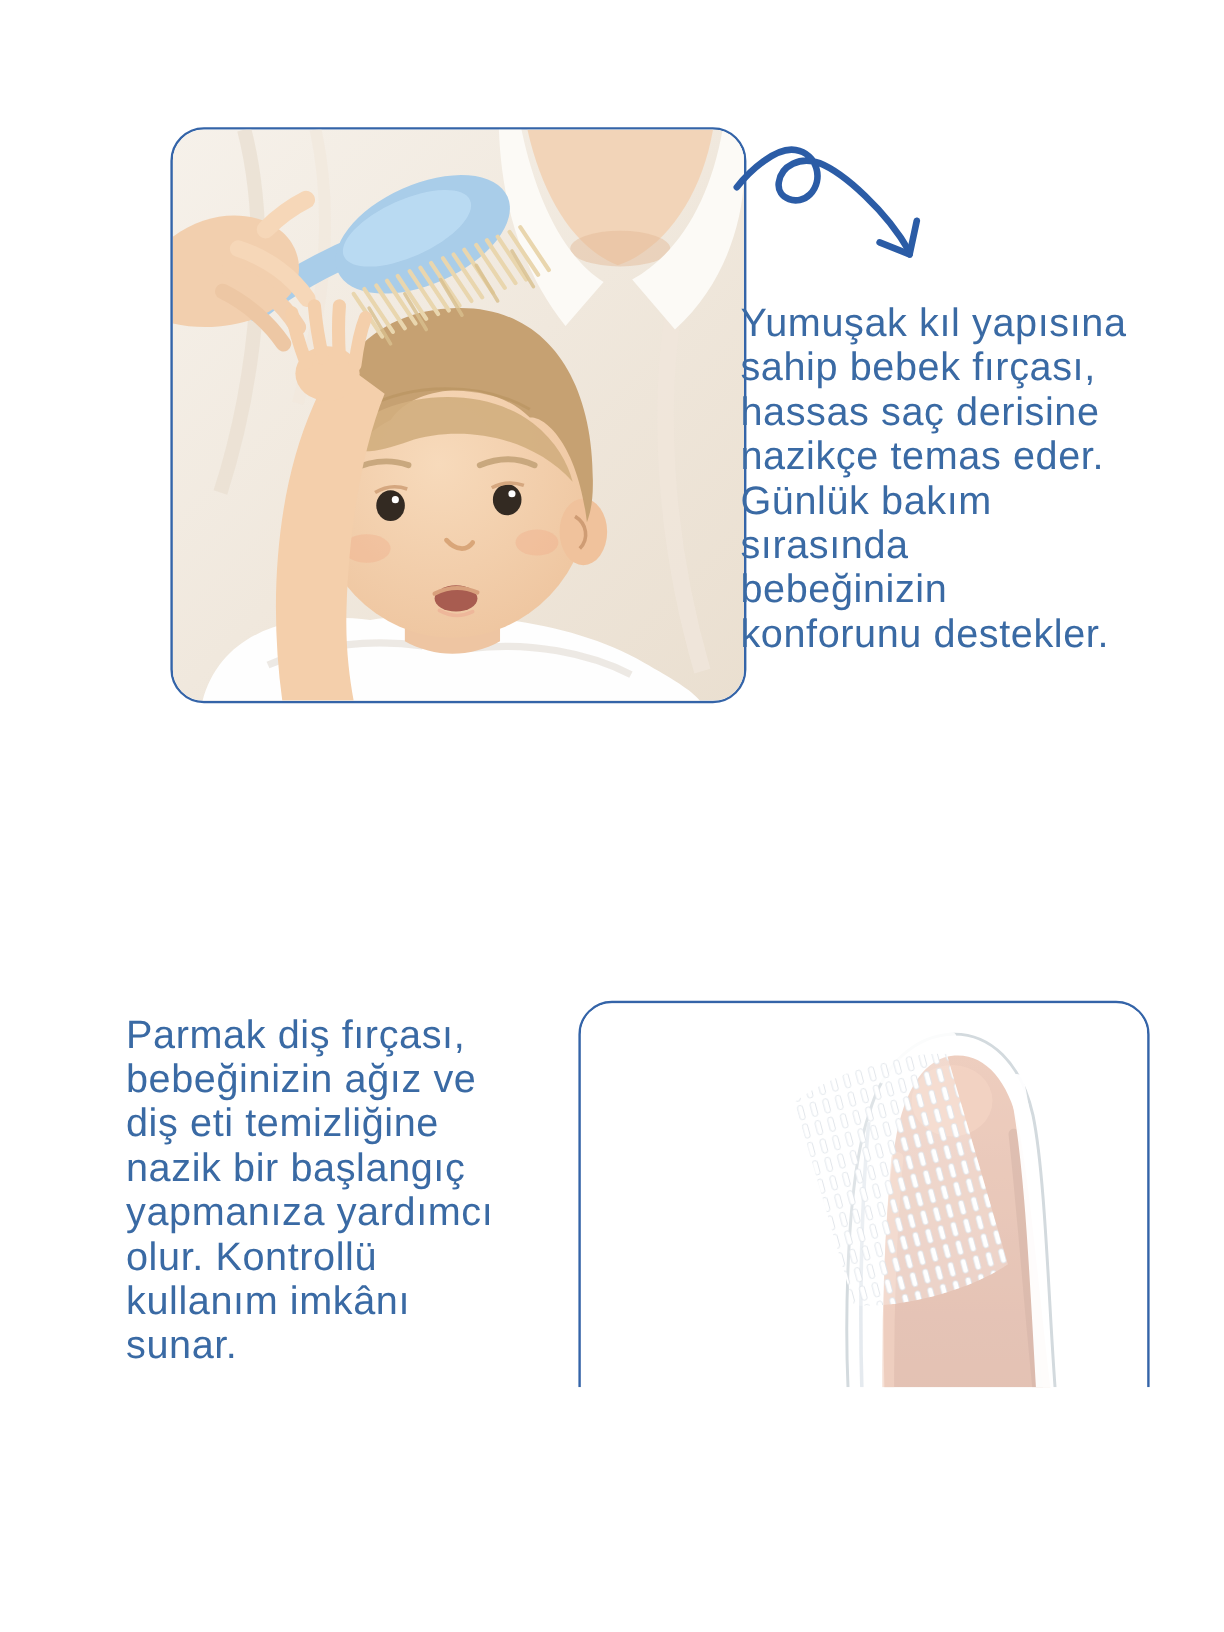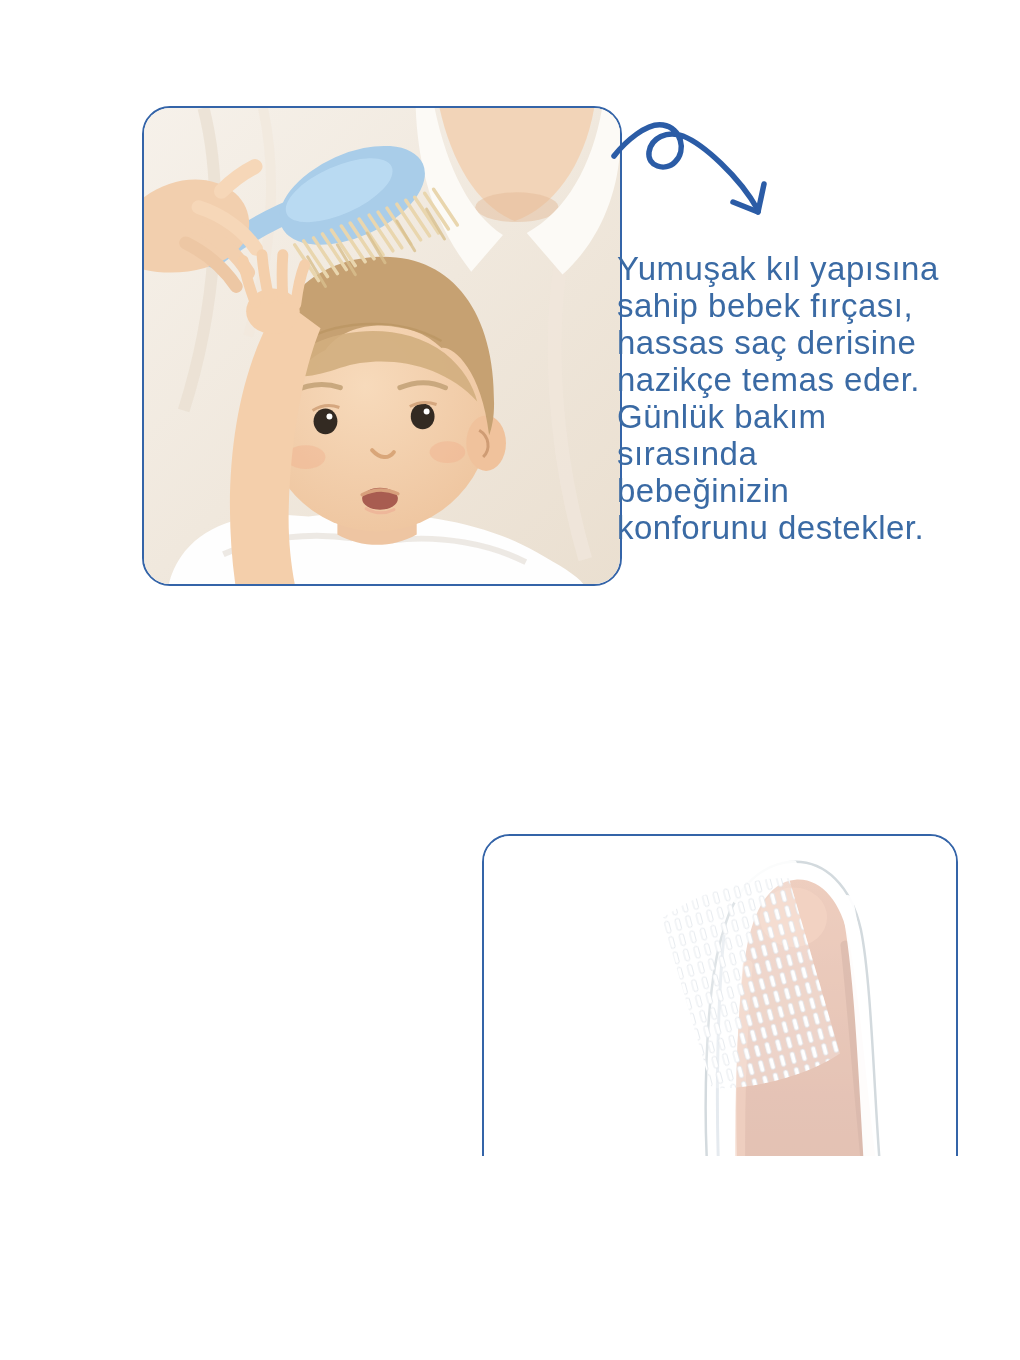--- a/index.html
+++ b/index.html
@@ -149,20 +149,28 @@
 
   <p class="desc desc-top">Yumuşak kıl yapısına
 sahip bebek fırçası,
 hassas saç derisine
 nazikçe temas eder.
 Günlük bakım
 sırasında
 bebeğinizin
 konforunu destekler.</p>
 
+  <p class="desc desc-bottom">Parmak diş fırçası,
+bebeğinizin ağız ve
+diş eti temizliğine
+nazik bir başlangıç
+yapmanıza yardımcı
+olur. Kontrollü
+kullanım imkânı
+sunar.</p>
 
   <svg class="arrow-svg arrow-bottom" viewBox="0 0 180 112" aria-hidden="true">
     <g stroke="#2b5ca6" stroke-width="5.5" fill="none" stroke-linecap="round" stroke-linejoin="round">
       <path d="M 18 13 C 30 35, 46 66, 70 81 C 90 93, 112 89, 115 70 C 117 54, 98 48, 88 60 C 78 72, 88 90, 110 92 C 130 94, 150 86, 167 77"></path>
       <path d="M 18 13 L 8 44"></path>
       <path d="M 18 13 L 48 21"></path>
     </g>
   </svg>
 
   <figure class="photo-frame frame-bottom">

